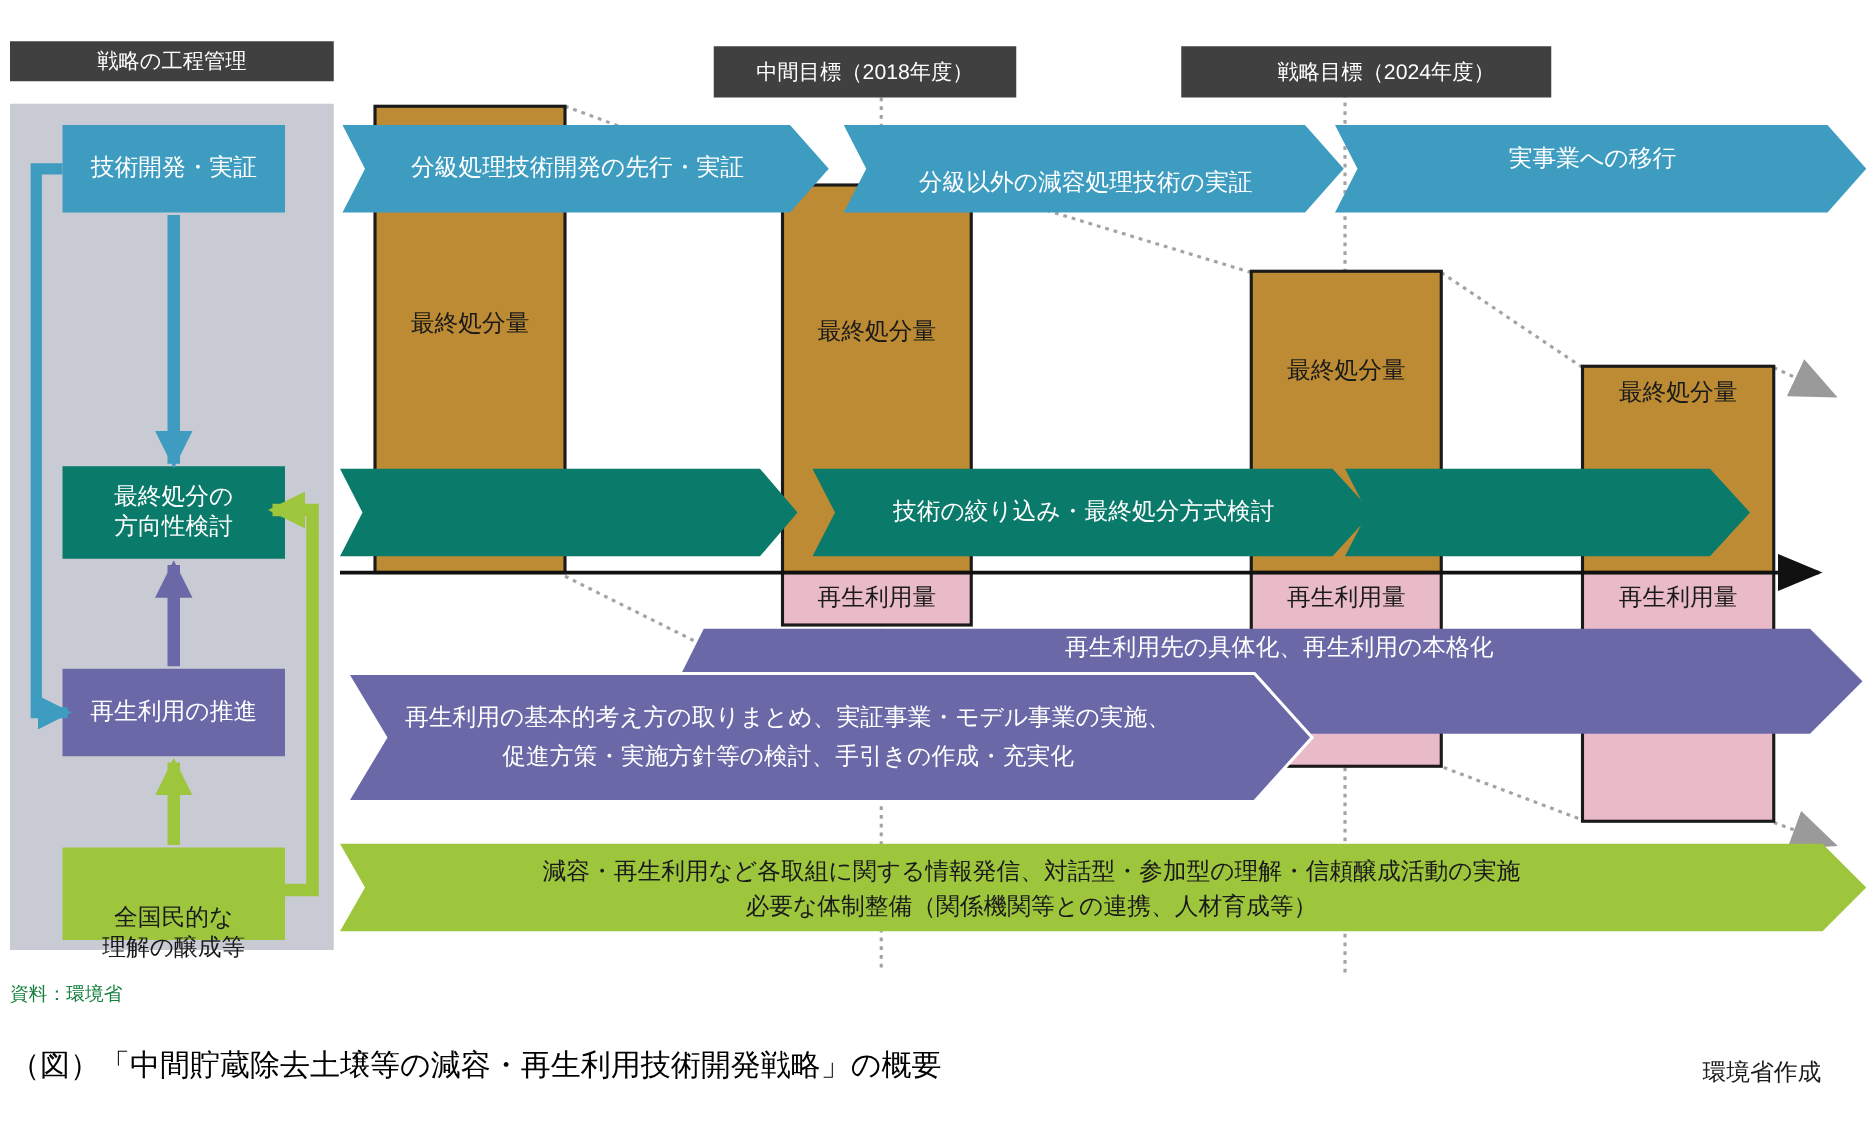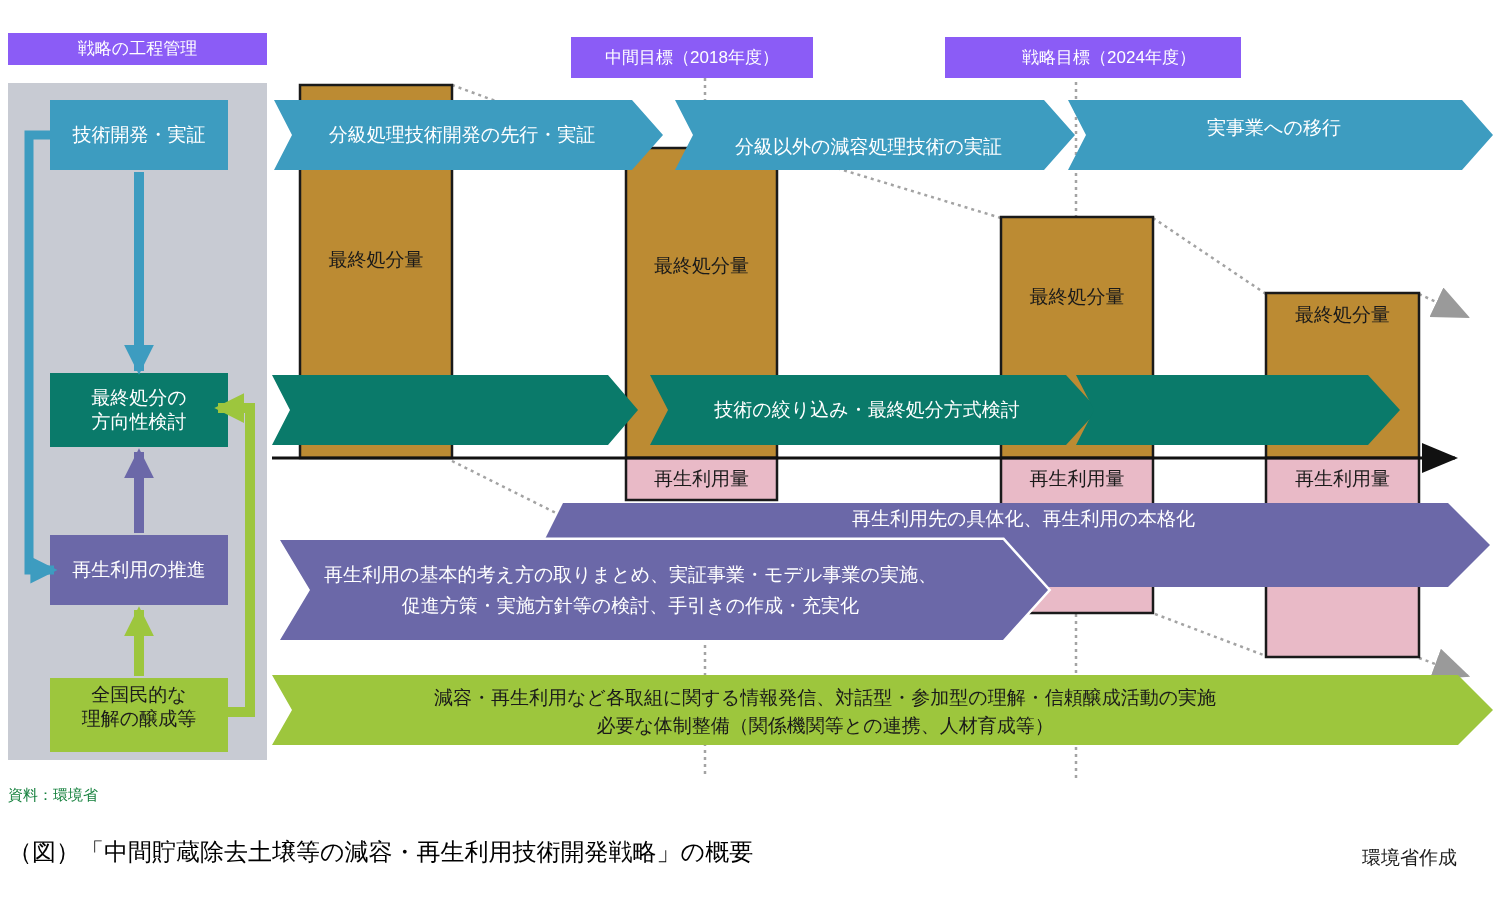--- a/index.html
+++ b/index.html
@@ -2,21 +2,21 @@
 <html><head>
 <meta charset="utf-8">
 <style>
   html,body{margin:0;padding:0;background:#fff;}
   #stage{position:relative;width:1500px;height:902px;background:#fff;overflow:hidden;
          font-family:"Liberation Sans","DejaVu Sans",sans-serif;color:#1a1a1a;}
   #diagram-svg{position:absolute;left:0;top:0;}
   .ov{position:absolute;display:flex;align-items:center;justify-content:center;
       text-align:center;white-space:pre-line;line-height:1.25;}
   .ov.left{justify-content:flex-start;text-align:center;}
-  .gray-label{background:#8b5cf6;color:#fff;font-size:17px;}
+  .gray-label{background:#404040;color:#fff;font-size:17px;}
   .white-txt{color:#fff;font-size:19px;}
   .dark-txt{color:#1a1a1a;font-size:19px;}
   .box-txt{color:#fff;font-size:19px;}
   .box-txt.dark{color:#1a1a1a;}
   #source-note{position:absolute;left:8px;top:786px;font-size:15px;color:#15803d;}
   #fig-caption{position:absolute;left:8px;top:836px;font-size:24px;font-weight:500;color:#000;}
   #credit{position:absolute;right:43px;top:845px;font-size:19px;color:#1a1a1a;}
 </style>
 </head>
 <body>
@@ -106,21 +106,21 @@
 
   <div class="ov gray-label" style="left:8px;top:33px;width:259px;height:32px;">戦略の工程管理</div>
 
   <div class="ov gray-label" style="left:571px;top:37px;width:242px;height:41px;">中間目標（2018年度）</div>
   <div class="ov gray-label" style="left:945px;top:37px;width:264px;height:41px;padding-left:32px;">戦略目標（2024年度）</div>
 
   <div class="ov box-txt" style="left:50px;top:100px;width:178px;height:70px;">技術開発・実証</div>
   <div class="ov box-txt" style="left:50px;top:373px;width:178px;height:74px;">最終処分の
 方向性検討</div>
   <div class="ov box-txt" style="left:50px;top:535px;width:178px;height:70px;">再生利用の推進</div>
-  <div class="ov box-txt dark" style="left:50px;top:670px;width:178px;height:74px;text-align:center;">全国民的な
+  <div class="ov box-txt dark" style="left:50px;top:710px;width:178px;height:74px;text-align:center;">全国民的な
 理解の醸成等</div>
 
   <div class="ov white-txt" style="left:292px;top:100px;width:340px;height:70px;">分級処理技術開発の先行・実証</div>
   <div class="ov white-txt" style="left:693px;top:112px;width:351px;height:70px;">分級以外の減容処理技術の実証</div>
   <div class="ov white-txt" style="left:1086px;top:98px;width:376px;height:59px;">実事業への移行</div>
 
   <div class="ov white-txt" style="left:668px;top:375px;width:398px;height:70px;">技術の絞り込み・最終処分方式検討</div>
 
   <div class="ov dark-txt" style="left:300px;top:240px;width:152px;height:40px;">最終処分量</div>
   <div class="ov dark-txt" style="left:626px;top:246px;width:151px;height:40px;">最終処分量</div>

